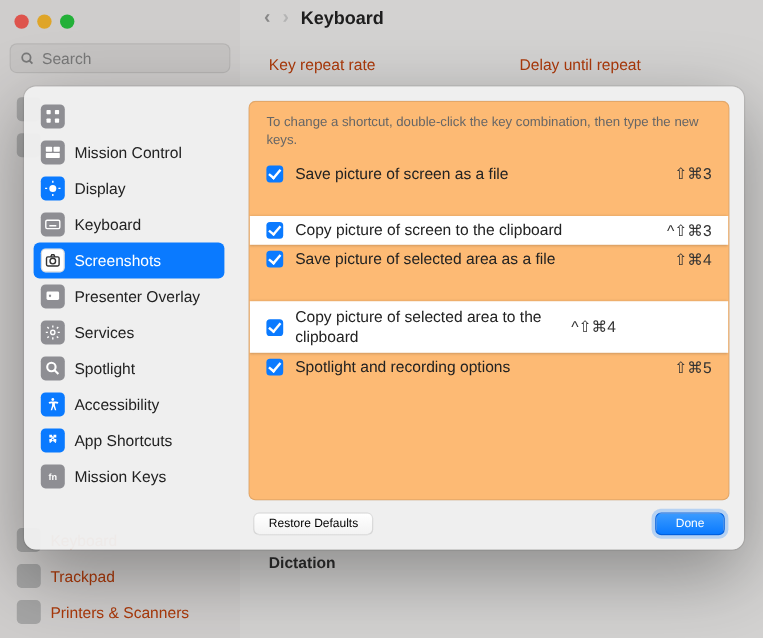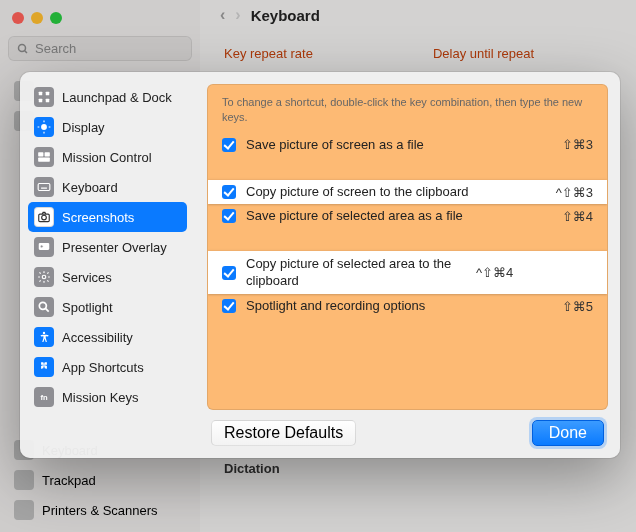--- a/index.html
+++ b/index.html
@@ -51,21 +51,21 @@
       margin: 4px 0 8px 0;
       color: #888;
       font-size: 13px;
     }
     .bg-item {
       display: flex;
       align-items: center;
       gap: 8px;
       padding: 4px 6px;
       border-radius: 5px;
-      color: #000000;
+      color: #c2410c;
       font-size: 13px;
     }
     .bg-icon {
       width: 20px; height: 20px;
       border-radius: 4px;
       background: #bbb;
       flex-shrink: 0;
     }
     .bg-main {
       flex: 1;
@@ -212,21 +212,21 @@
       white-space: nowrap;
     }
 
     .sheet-footer {
       display: flex;
       justify-content: space-between;
       align-items: center;
       padding: 10px 4px 2px 4px;
     }
     .btn {
-      font-size: 16px;
+      font-size: 10px;
       padding: 3px 12px;
       border-radius: 5px;
       border: 1px solid rgba(0,0,0,0.12);
       background: linear-gradient(#fff,#f3f3f3);
       cursor: default;
       text-align: center;
     }
     .btn.primary {
       background: linear-gradient(#3b9bff,#0a7aff);
       border: 1px solid #0060df;
@@ -295,51 +295,50 @@
 
     <div class="cat-item">
       <span class="cat-icon icon-gray">
           <svg viewBox="0 0 24 24" fill="currentColor">
             <rect x="3" y="3" width="6" height="6" rx="1"></rect>
             <rect x="15" y="3" width="6" height="6" rx="1"></rect>
             <rect x="3" y="15" width="6" height="6" rx="1"></rect>
             <rect x="15" y="15" width="6" height="6" rx="1"></rect>
           </svg>
         </span>
-      <span>Launchpad &amp; Dock</span>
+    </div>
+
+    <div class="cat-item">
+      <span class="cat-icon icon-gray">
+          <svg viewBox="0 0 24 24" fill="currentColor">
+            <rect x="2" y="4" width="9" height="7" rx="1"></rect>
+            <rect x="13" y="4" width="9" height="7" rx="1"></rect>
+            <rect x="2" y="13" width="20" height="7" rx="1"></rect>
+          </svg>
+        </span>
+      <span>Mission Control</span>
     </div>
 
     <div class="cat-item">
       <span class="cat-icon icon-blue">
           <svg viewBox="0 0 24 24" fill="currentColor">
             <circle cx="12" cy="12" r="5"></circle>
             <g stroke="currentColor" stroke-width="2">
               <line x1="12" y1="1" x2="12" y2="4"></line>
               <line x1="12" y1="20" x2="12" y2="23"></line>
               <line x1="1" y1="12" x2="4" y2="12"></line>
               <line x1="20" y1="12" x2="23" y2="12"></line>
             </g>
           </svg>
         </span>
       <span>Display</span>
     </div>
 
     <div class="cat-item">
       <span class="cat-icon icon-gray">
-          <svg viewBox="0 0 24 24" fill="currentColor">
-            <rect x="2" y="4" width="9" height="7" rx="1"></rect>
-            <rect x="13" y="4" width="9" height="7" rx="1"></rect>
-            <rect x="2" y="13" width="20" height="7" rx="1"></rect>
-          </svg>
-        </span>
-      <span>Mission Control</span>
-    </div>
-
-    <div class="cat-item">
-      <span class="cat-icon icon-gray">
           <svg viewBox="0 0 24 24" fill="none" stroke="currentColor" stroke-width="2">
             <rect x="2" y="6" width="20" height="12" rx="2"></rect>
             <line x1="7" y1="14" x2="17" y2="14"></line>
           </svg>
         </span>
       <span>Keyboard</span>
     </div>
 
 
     <div class="cat-item selected">

